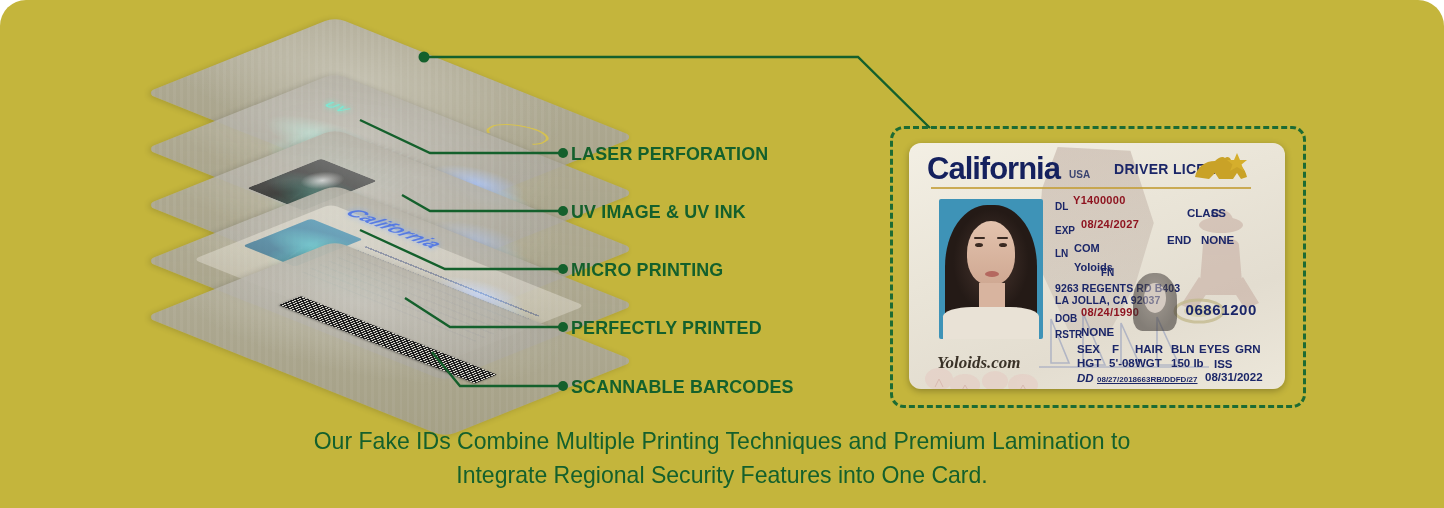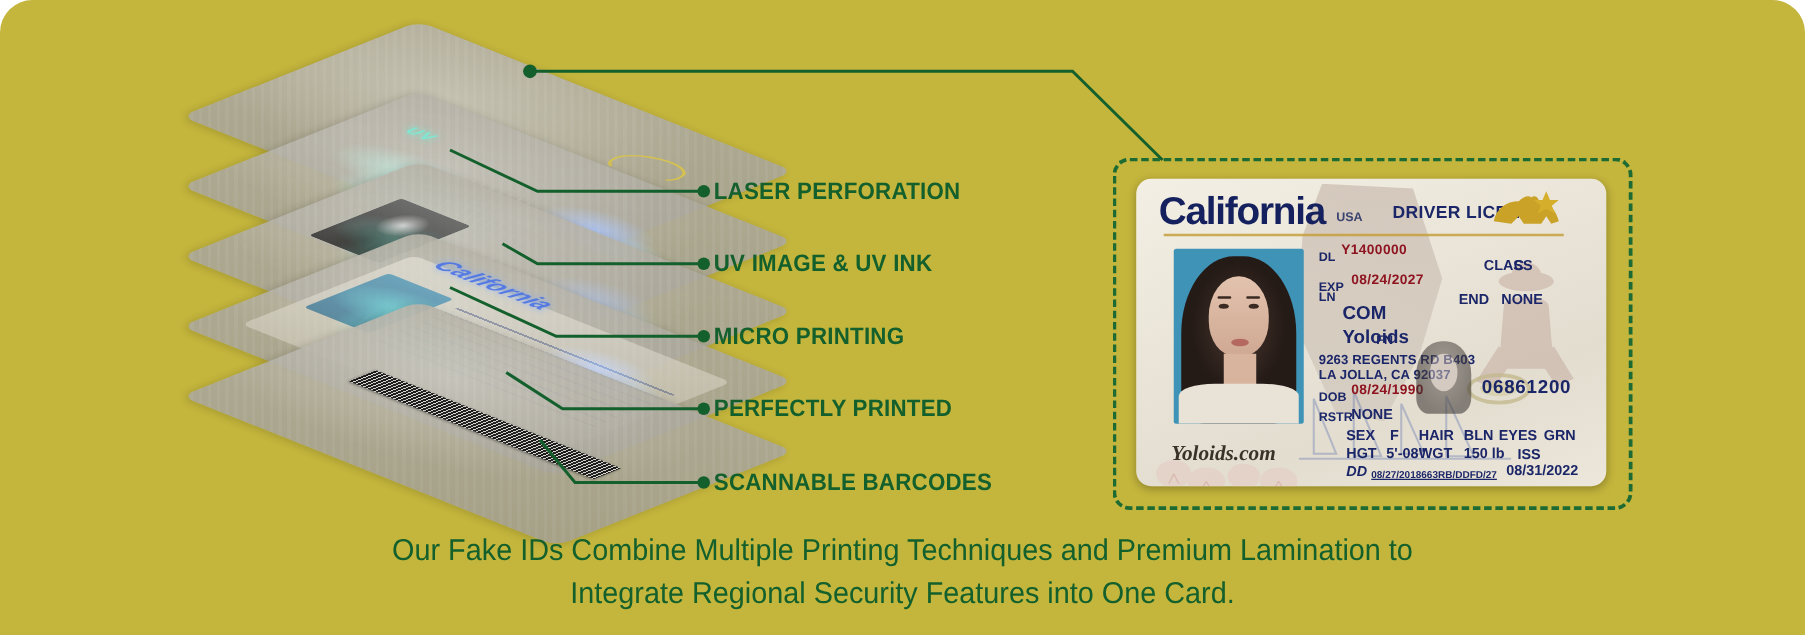--- a/index.html
+++ b/index.html
@@ -166,21 +166,21 @@
   .ghost{
     position:absolute;left:222px;top:128px;width:48px;height:62px;opacity:.55;
     filter:grayscale(.6);
   }
   .ghost .g-hair{position:absolute;inset:2px;border-radius:46% 46% 22% 22%;background:radial-gradient(ellipse at 50% 40%,#7a6358,#3b2f2a 72%);}
   .ghost .g-face{position:absolute;left:13px;top:12px;width:22px;height:30px;border-radius:50%;background:#d8b8a5;}
 
   .fld{position:absolute;white-space:nowrap;font-family:"Liberation Sans",sans-serif;}
   .k{font-size:10px;font-weight:700;color:#1b2668;}
   .v-red{font-size:11px;font-weight:700;color:#8e1420;letter-spacing:.3px;}
-  .v-nav{font-size:15px;font-weight:700;color:#1b2668;}
+  .v-nav{font-size:11px;font-weight:700;color:#1b2668;}
   .v-sm{font-size:10.5px;font-weight:700;color:#1b2668;letter-spacing:.1px;}
   .v-md{font-size:11.5px;font-weight:700;color:#1b2668;}
   .v-tiny{font-size:8px;font-weight:700;color:#1b2668;text-decoration:underline;}
   .docnum{position:absolute;right:28px;top:158px;font-size:15px;font-weight:700;color:#1b2668;letter-spacing:.6px;}
   .signature{
     position:absolute;left:28px;bottom:16px;
     font-family:"Liberation Serif",serif;font-style:italic;font-weight:700;
     font-size:17px;color:#3a3228;
   }
   .flowers{position:absolute;left:14px;bottom:-4px;width:150px;height:48px;opacity:.55;}
@@ -316,21 +316,21 @@
           <path d="M0 60 H170"></path>
         </g>
       </svg>
 
       <div class="fld k" style="left:146px;top:58px;">DL</div>
       <div class="fld v-red" style="left:164px;top:51px;">Y1400000</div>
 
       <div class="fld k" style="left:146px;top:82px;">EXP</div>
       <div class="fld v-red" style="left:172px;top:75px;">08/24/2027</div>
 
-      <div class="fld k" style="left:146px;top:90px;">LN</div>
+      <div class="fld k" style="left:146px;top:105px;">LN</div>
       <div class="fld v-nav" style="left:165px;top:99px;">COM</div>
 
       <div class="fld k" style="left:146px;top:124px;margin-left:46px;">FN</div>
       <div class="fld v-nav" style="left:165px;top:118px;">Yoloids</div>
 
       <div class="fld v-sm" style="left:146px;top:139px;">9263 REGENTS RD B403</div>
       <div class="fld v-sm" style="left:146px;top:151px;">LA JOLLA, CA 92037</div>
 
       <div class="fld k" style="left:146px;top:170px;">DOB</div>
       <div class="fld v-red" style="left:172px;top:163px;">08/24/1990</div>

